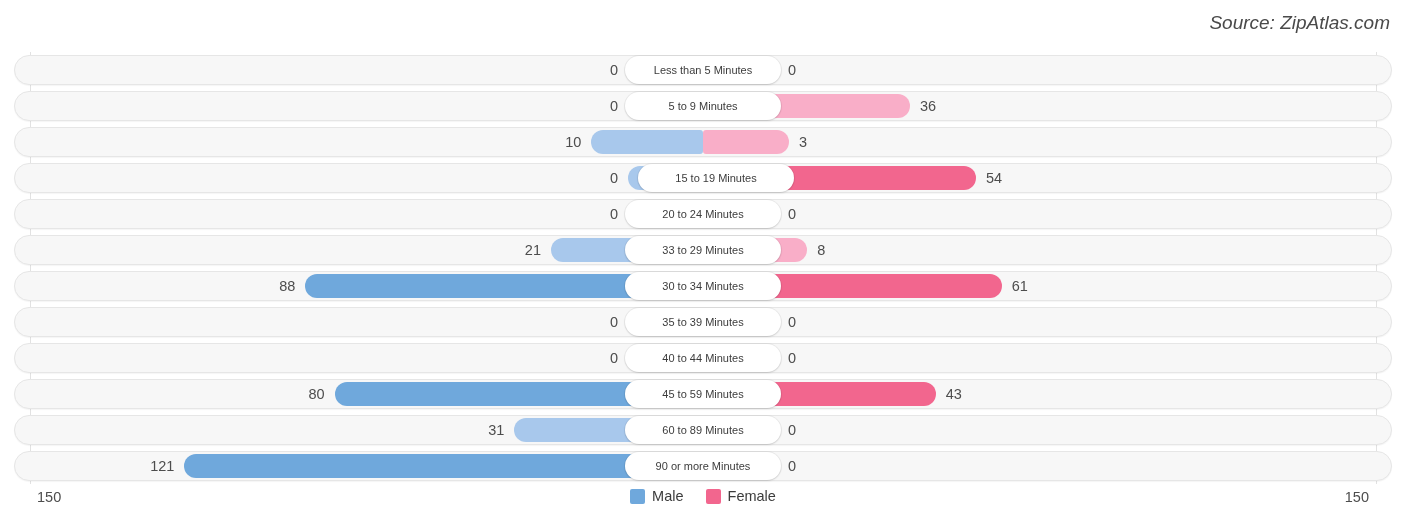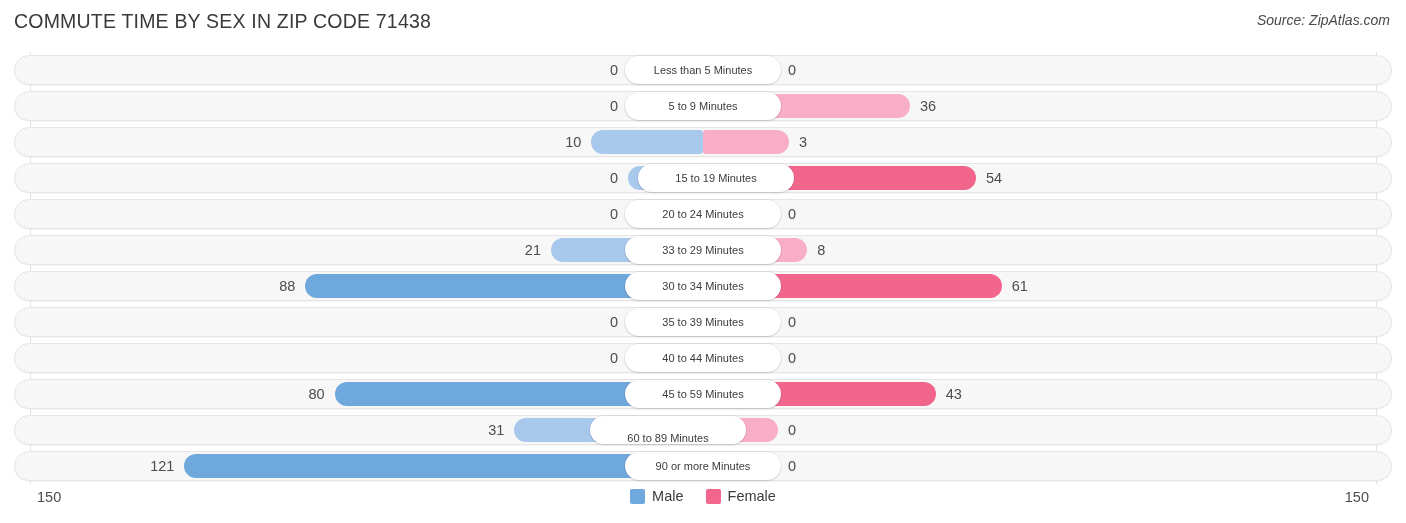--- a/index.html
+++ b/index.html
@@ -23,21 +23,21 @@
     left: 14px; top: 10px;
     font-size: 19.5px;
     letter-spacing: 0.2px;
     color: #3a3a3a;
     font-weight: 400;
     white-space: nowrap;
   }
   .chart-source {
     position: absolute;
     right: 16px; top: 12px;
-    font-size: 14px;
+    font-size: 19px;
     font-style: italic;
     color: #4a4a4a;
     white-space: nowrap;
   }
 
   
   .plot {
     position: absolute;
     left: 0; top: 52px;
     width: 1406px;
@@ -155,21 +155,20 @@
   .legend-item span.lbl {
     font-size: 14.5px;
     color: #3c3c3c;
   }
 </style>
 </head>
 <body>
 
 <div id="page">
 
-  <div class="chart-title">COMMUTE TIME BY SEX IN ZIP CODE 71438</div>
   <div class="chart-source">Source: ZipAtlas.com</div>
 
   <div class="plot" id="plot">
     <div class="gridline left"></div>
     <div class="gridline right"></div>
   <div class="row">
         <div class="track"></div>
         <div class="bar male" style="left: 628px; width: 75px; background: rgb(168, 200, 236);"></div>
         <div class="bar female" style="left: 703px; width: 75px; background: rgb(249, 174, 200);"></div>
         <div class="val left" style="left: 558px; width: 60px;">0</div>
@@ -264,21 +263,21 @@
         <div class="pill" style="left: 625px; width: 156px;">
           <span>45 to 59 Minutes</span>
         </div>
       </div>
       <div class="row">
         <div class="track"></div>
         <div class="bar male" style="left: 514.333px; width: 188.667px; background: rgb(168, 200, 236);"></div>
         <div class="bar female" style="left: 703px; width: 75px; background: rgb(249, 174, 200);"></div>
         <div class="val left" style="left: 444.333px; width: 60px;">31</div>
         <div class="val right" style="left: 788px; width: 60px;">0</div>
-        <div class="pill" style="left: 590px; width: 156px; align-items: flex-end;">
+        <div class="pill" style="left: 625px; width: 156px;">
           <span>60 to 89 Minutes</span>
         </div>
       </div>
       <div class="row">
         <div class="track"></div>
         <div class="bar male" style="left: 184.333px; width: 518.667px; background: rgb(111, 168, 220);"></div>
         <div class="bar female" style="left: 703px; width: 75px; background: rgb(249, 174, 200);"></div>
         <div class="val left" style="left: 114.333px; width: 60px;">121</div>
         <div class="val right" style="left: 788px; width: 60px;">0</div>
         <div class="pill" style="left: 625px; width: 156px;">

